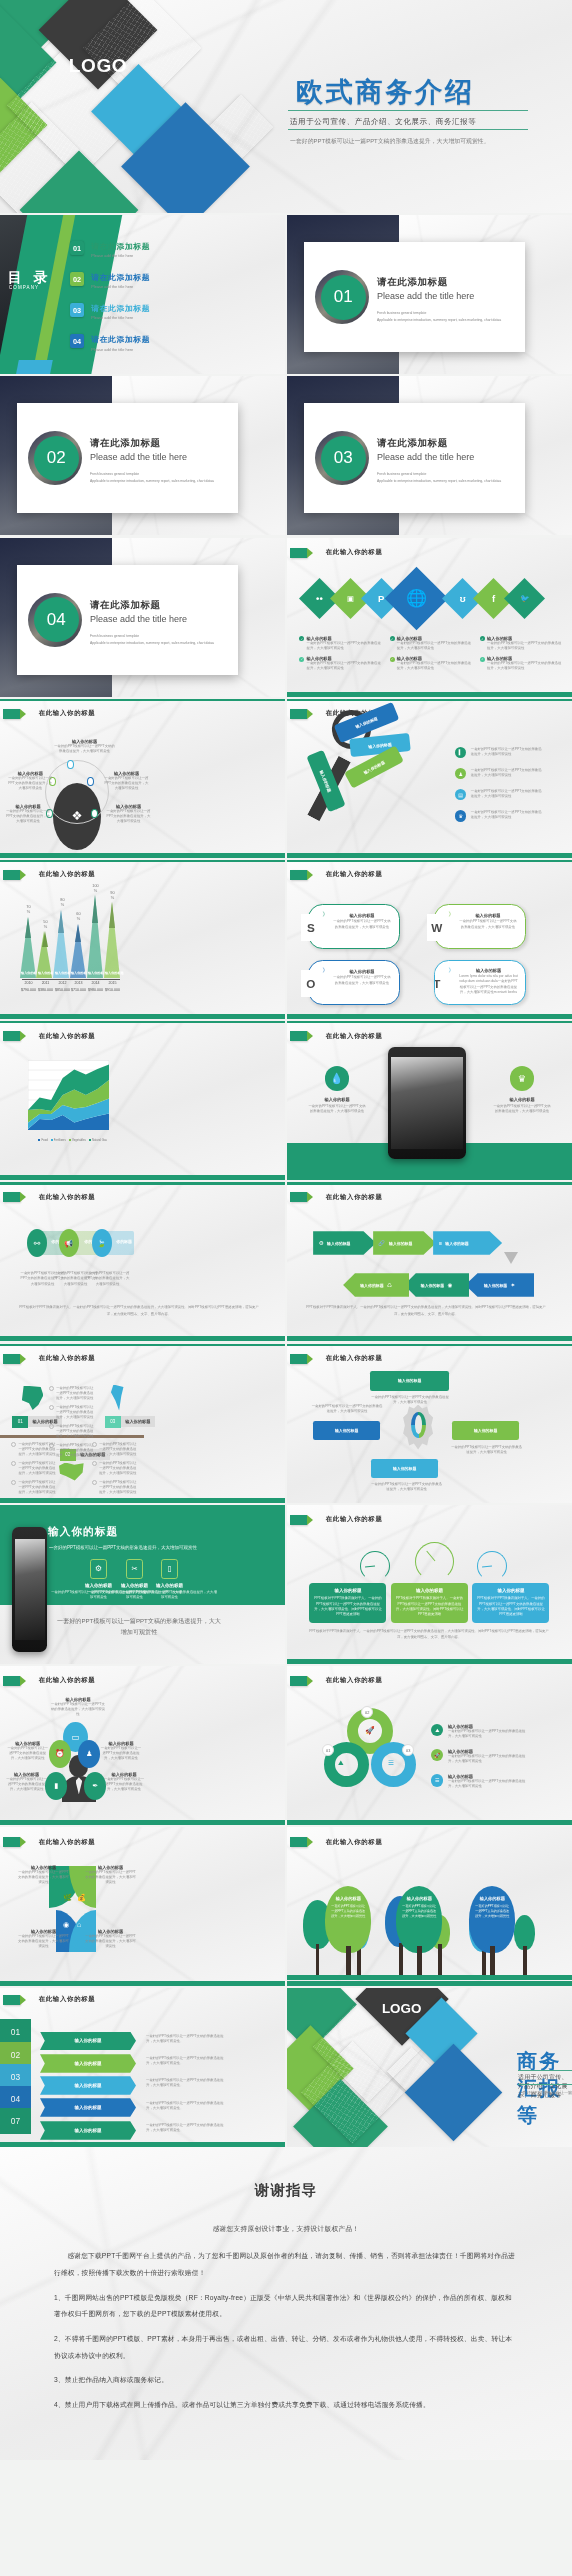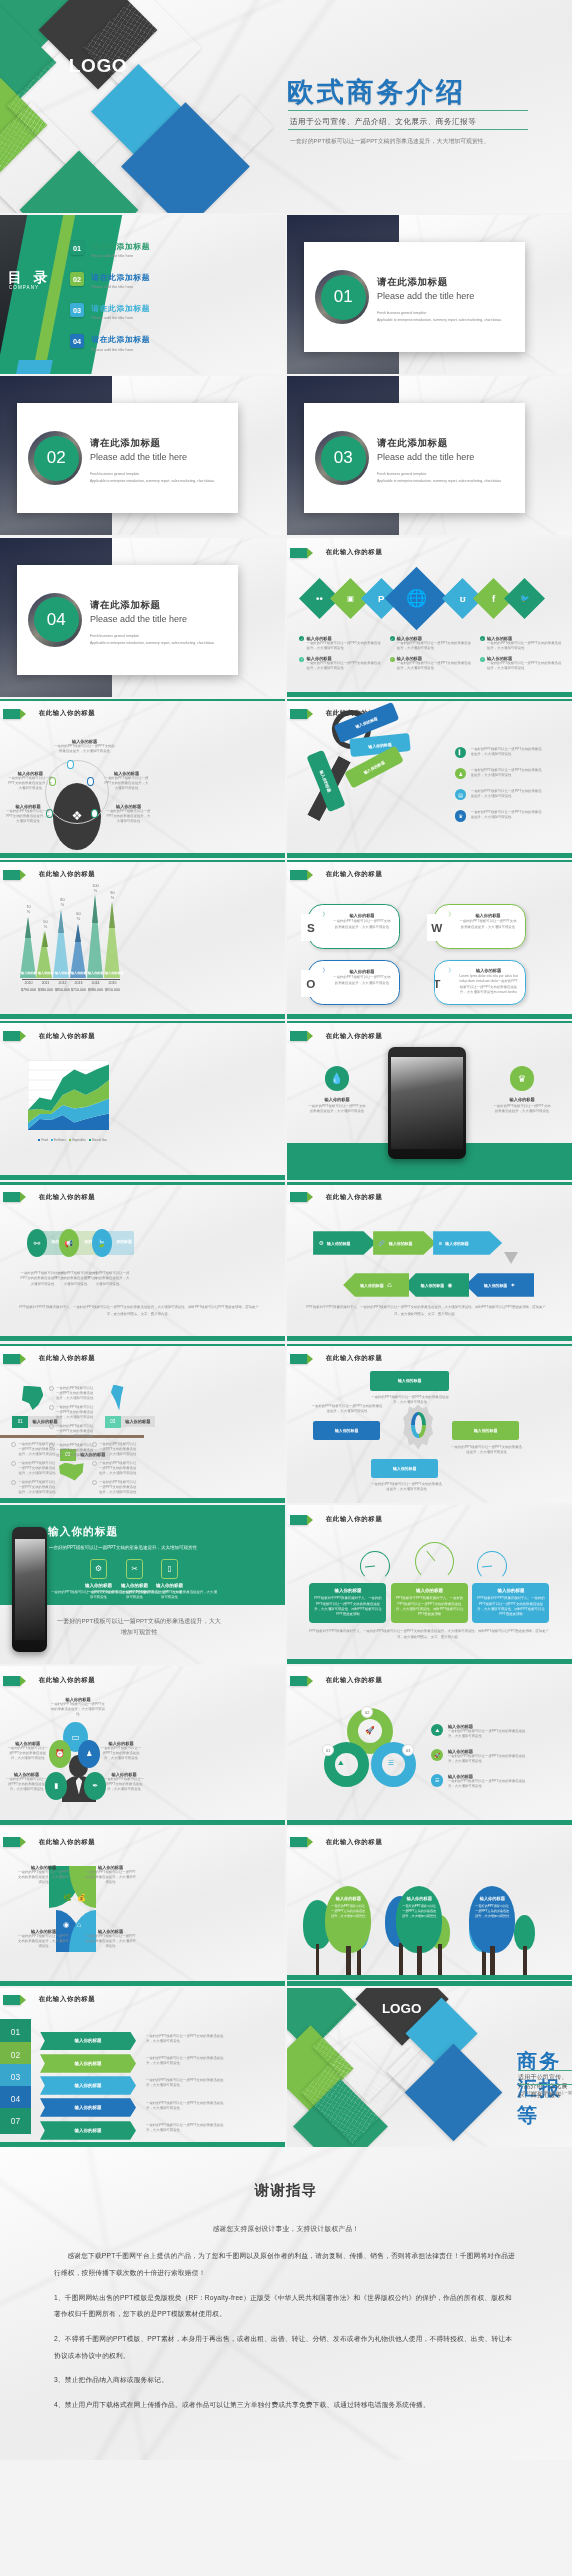--- a/index.html
+++ b/index.html
@@ -15,21 +15,21 @@
       linear-gradient(-60deg, rgba(255,255,255,0) 62%, rgba(0,0,0,.04) 63%, rgba(0,0,0,0) 64%),
       linear-gradient(80deg, rgba(255,255,255,0) 22%, rgba(0,0,0,.025) 23%, rgba(0,0,0,0) 24%),
       linear-gradient(-25deg, rgba(255,255,255,0) 72%, rgba(0,0,0,.03) 73%, rgba(0,0,0,0) 74%),
       linear-gradient(160deg,#fdfdfd 0%,#ececec 55%,#f6f6f6 100%);
     pointer-events:none; }
   .slide { position:relative; overflow:hidden; background:#f4f4f4; }
 
   
   #cover { width:572px; height:213px; }
   .dia { position:absolute; transform:rotate(45deg); box-shadow:0 1.1px 3.9px rgba(0,0,0,.18); }
-  .cv-title { position:absolute; left:287px; top:79px; font-size:27px; font-weight:bold;
+  .cv-title { position:absolute; left:296px; top:79px; font-size:27px; font-weight:bold;
      color:#2275bb; letter-spacing:2.8px; line-height:1; text-shadow:0 0.6px 1.1px rgba(0,0,0,.15);}
   .cv-rule { position:absolute; left:288px; width:240px; height:0.6px; background:#4aa88c; }
   .cv-sub { position:absolute; left:290px; top:117px; font-size:7.5px; color:#4a4a4a; letter-spacing:0.6px;}
   .cv-desc{ position:absolute; left:290px; top:136px; width:229px; font-size:5.9px;
      color:#7d7d7d; line-height:1.75; }
   .photo-a{background:
       linear-gradient(150deg,#8e9a86 0%,#cfd2c4 30%,#5a6a78 55%,#1b2535 100%);}
   .photo-b{background:linear-gradient(200deg,#b9bcb4 0%,#6f7680 40%,#2b3340 100%);}
   .photo-c{background:linear-gradient(30deg,#39506b 0%,#17243a 60%,#0c1626 100%);}
   .photo-grid{background-image:

